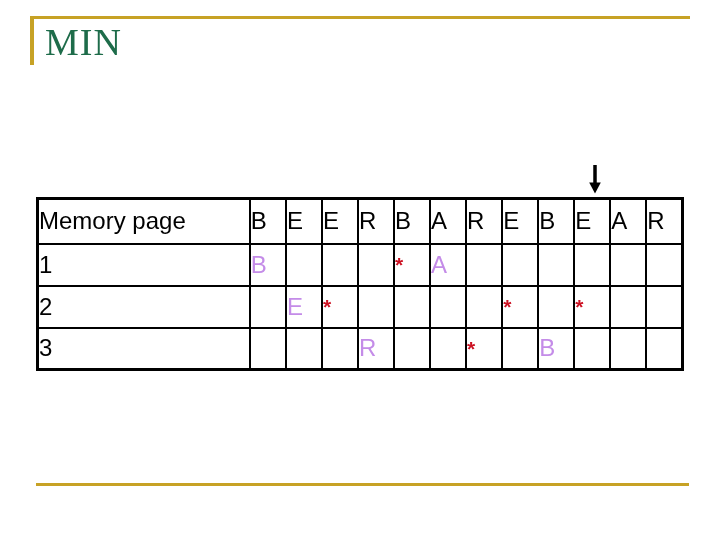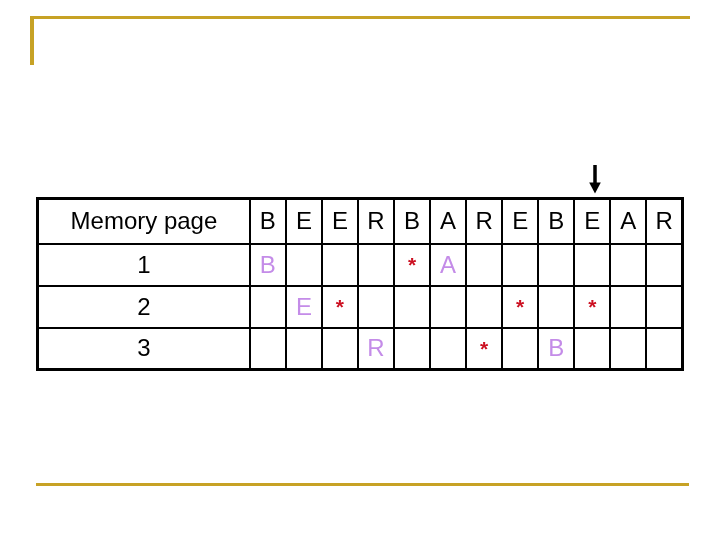--- a/index.html
+++ b/index.html
@@ -60,21 +60,21 @@
     position: absolute;
     left: 36px;
     top: 197px;
     width: 648px;
     border-collapse: collapse;
     table-layout: fixed;
     border: 3px solid #000;
   }
   .min-table td {
     border: 2px solid #000;
-    text-align: center;
+    text-align: left;
     vertical-align: middle;
     padding: 0;
     overflow: hidden;
     white-space: nowrap;
   }
   .min-table tr { height: 42px; }
   .min-table tr.head-row { height: 45px; }
   .label-cell {
     font-size: 24px;
     color: #000;
@@ -92,20 +92,21 @@
     font-weight: bold;
     line-height: 1;
   }
 </style>
 </head>
 <body>
 
 <div class="slide">
   <div class="top-rule"></div>
   <div class="left-bar"></div>
+  <div class="title">MIN</div>
 
   <svg class="arrow" viewBox="0 0 14 30" xmlns="http://www.w3.org/2000/svg">
     <line x1="7" y1="1" x2="7" y2="20" stroke="#000" stroke-width="3.5"></line>
     <polygon points="1.2,18.5 12.8,18.5 7,29.5" fill="#000"></polygon>
   </svg>
 
   <table class="min-table">
     <colgroup>
       <col style="width:212px">
       <col span="12" style="width:36px">

